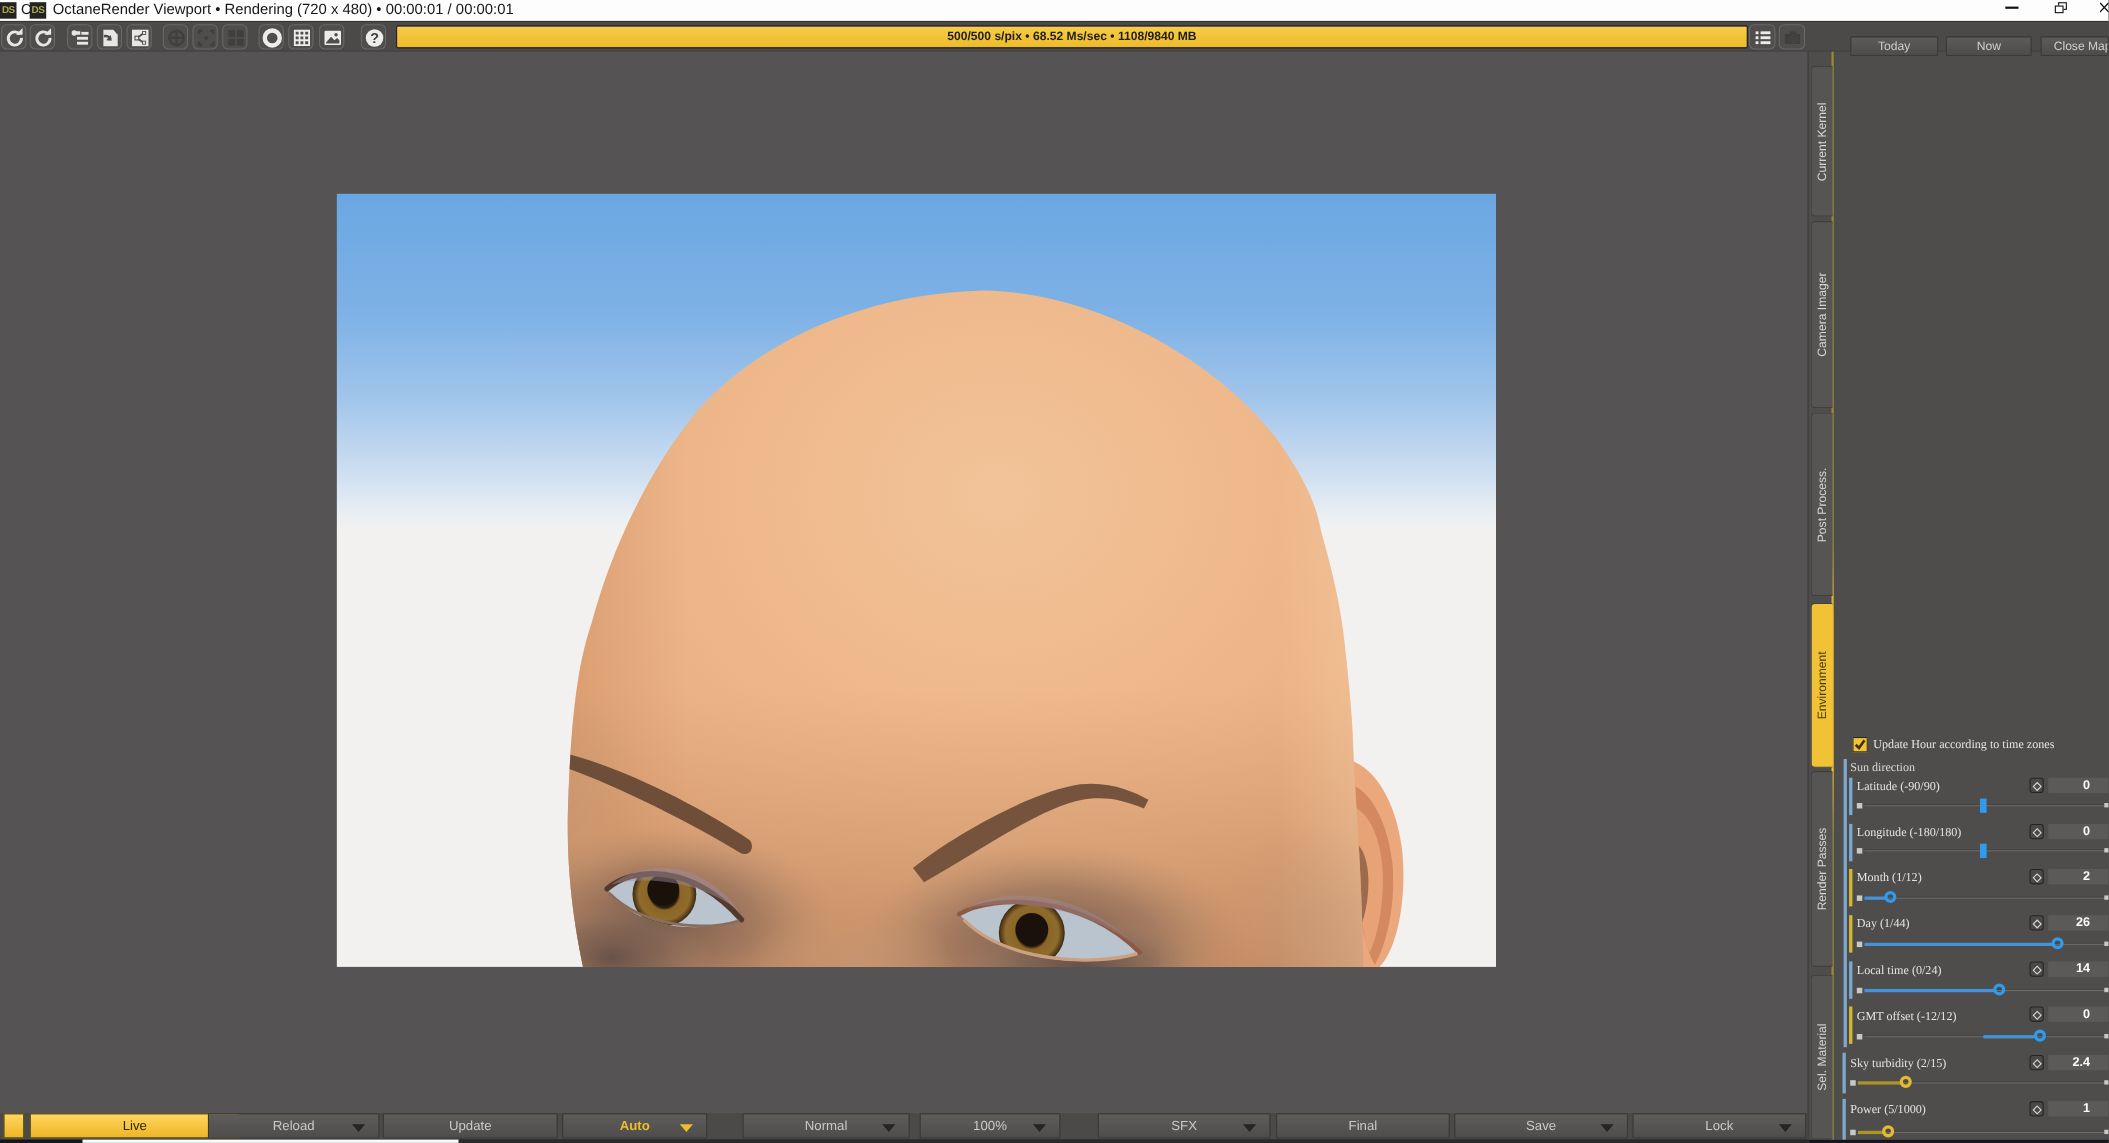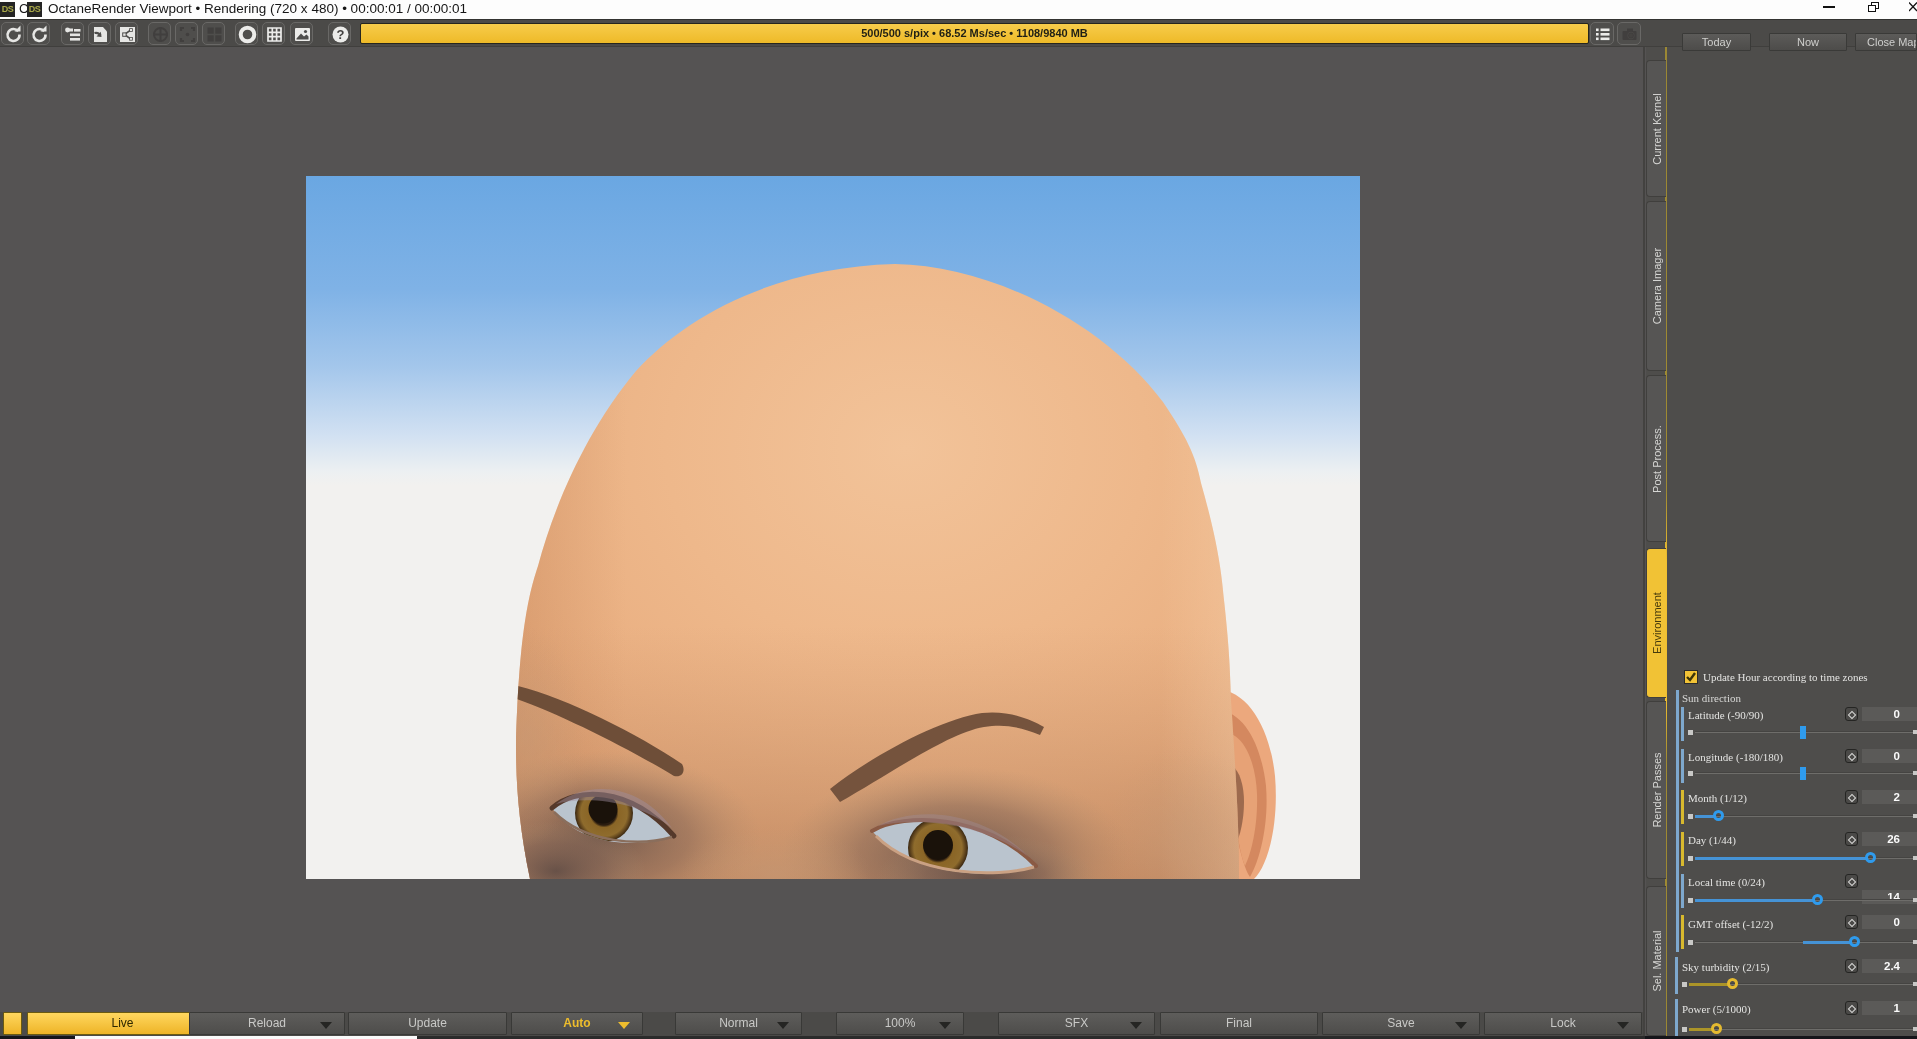--- a/index.html
+++ b/index.html
@@ -286,21 +286,21 @@
       <path d="M566,655 C598,636 680,638 730,690 C688,704 606,702 566,655 Z"></path>
     </clipPath>
 </svg>
 
 <div class="abs" id="bottombar"></div>
 <div class="abs bbtn yellowbtn" style="left:3px; top:1012px; width:19px;"></div>
 <div class="abs bbtn yellowbtn" style="left:27px; top:1012px; width:191px;">Live</div>
 <div class="abs bbtn" style="left:189px; top:1012px; width:156px;">Reload<i class="darr"></i></div>
 <div class="abs bbtn" style="left:348px; top:1012px; width:159px;">Update</div>
 <div class="abs bbtn" style="left:511px; top:1012px; width:132px; color:#eebd2c; font-weight:bold;">Auto<i class="darr yarr"></i></div>
-<div class="abs bbtn" style="left:675px; top:1012px; width:127px;">Normal<i class="darr"></i></div>
+<div class="abs bbtn" style="left:675px; top:1012px; width:152px;">Normal<i class="darr"></i></div>
 <div class="abs bbtn" style="left:836px; top:1012px; width:128px;">100%<i class="darr"></i></div>
 <div class="abs bbtn" style="left:998px; top:1012px; width:157px;">SFX<i class="darr"></i></div>
 <div class="abs bbtn" style="left:1160px; top:1012px; width:158px;">Final</div>
 <div class="abs bbtn" style="left:1322px; top:1012px; width:158px;">Save<i class="darr"></i></div>
 <div class="abs bbtn" style="left:1484px; top:1012px; width:158px;">Lock<i class="darr"></i></div>
 <div class="abs" id="bstrip"></div>
 <div class="abs" id="bstrip-white"></div>
 <div class="abs" id="bstrip-gray"></div>
 
 <div class="abs" style="left:1643px; top:47px; width:2px; height:989px; background:#434240;"></div>
@@ -320,21 +320,21 @@
 <div class="abs vtab active" style="top:548px; height:150px;">
     <span>Environment</span>
   </div>
 <div class="abs vtab" style="top:701px; height:178px;">
     <span>Render Passes</span>
   </div>
 <div class="abs vtab" style="top:886px; height:150px;">
     <span>Sel. Material</span>
   </div>
 
-<div class="abs pbtn" style="left:1682px; width:69px;">Today</div>
+<div class="abs pbtn" style="left:1682px; width:80px;">Today</div>
 <div class="abs pbtn" style="left:1769px; width:78px;">Now</div>
 <div class="abs pbtn" style="left:1855px; width:62px; text-align:left; padding-left:11px;">Close Map</div>
 
 <div class="abs" style="left:1684px; top:670px; width:14px; height:14px; background:#f2c336; border:1px solid #2c2c2a;">
 <svg width="12" height="12" style="position:absolute;left:0px;top:0px;">
       <path d="M2 6 L5 9 L10 2" stroke="#3c3408" stroke-width="2.4" fill="none"></path>
     </svg>
   </div>
 <div class="abs plabel" style="left:1703px; top:671px;">Update Hour according to time zones</div>
 
@@ -367,22 +367,22 @@
 <div class="abs vfield" style="top:790px;">2</div>
 <div class="abs plabel" style="left:1688px; top:834px;">Day (1/44)</div>
 <div class="abs diamond" style="top:832px;">
     <i></i>
   </div>
 <div class="abs vfield" style="top:832px;">26</div>
 <div class="abs plabel" style="left:1688px; top:876px;">Local time (0/24)</div>
 <div class="abs diamond" style="top:874px;">
     <i></i>
   </div>
-<div class="abs vfield" style="top:874px;margin-top:16px;">14</div>
-<div class="abs plabel" style="left:1688px; top:918px;">GMT offset (-12/2)</div>
+<div class="abs vfield" style="top:874px;">14</div>
+<div class="abs plabel" style="left:1688px; top:918px;">GMT offset (-12/12)</div>
 <div class="abs diamond" style="top:915px;">
     <i></i>
   </div>
 <div class="abs vfield" style="top:915px;">0</div>
 <div class="abs plabel" style="left:1682px; top:961px;">Sky turbidity (2/15)</div>
 <div class="abs diamond" style="top:959px;">
     <i></i>
   </div>
 <div class="abs vfield" style="top:959px;">2.4</div>
 <div class="abs plabel" style="left:1682px; top:1003px;">Power (5/1000)</div>

